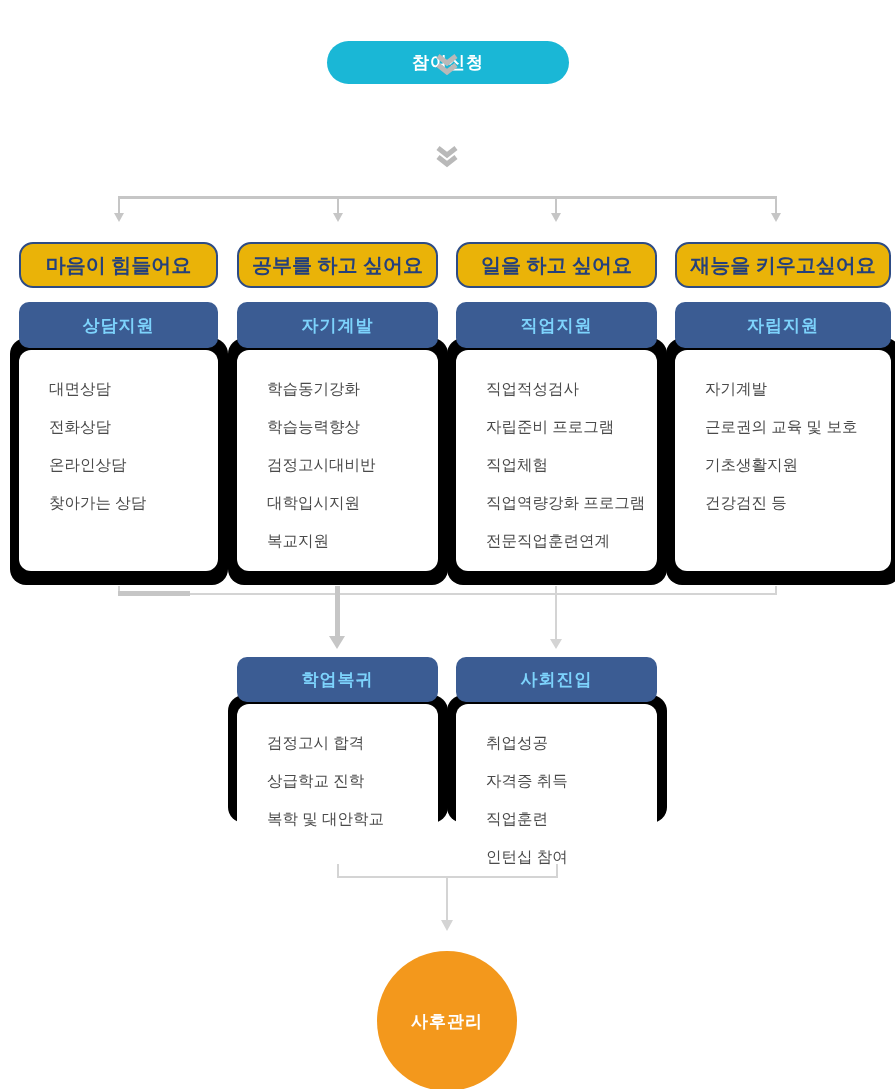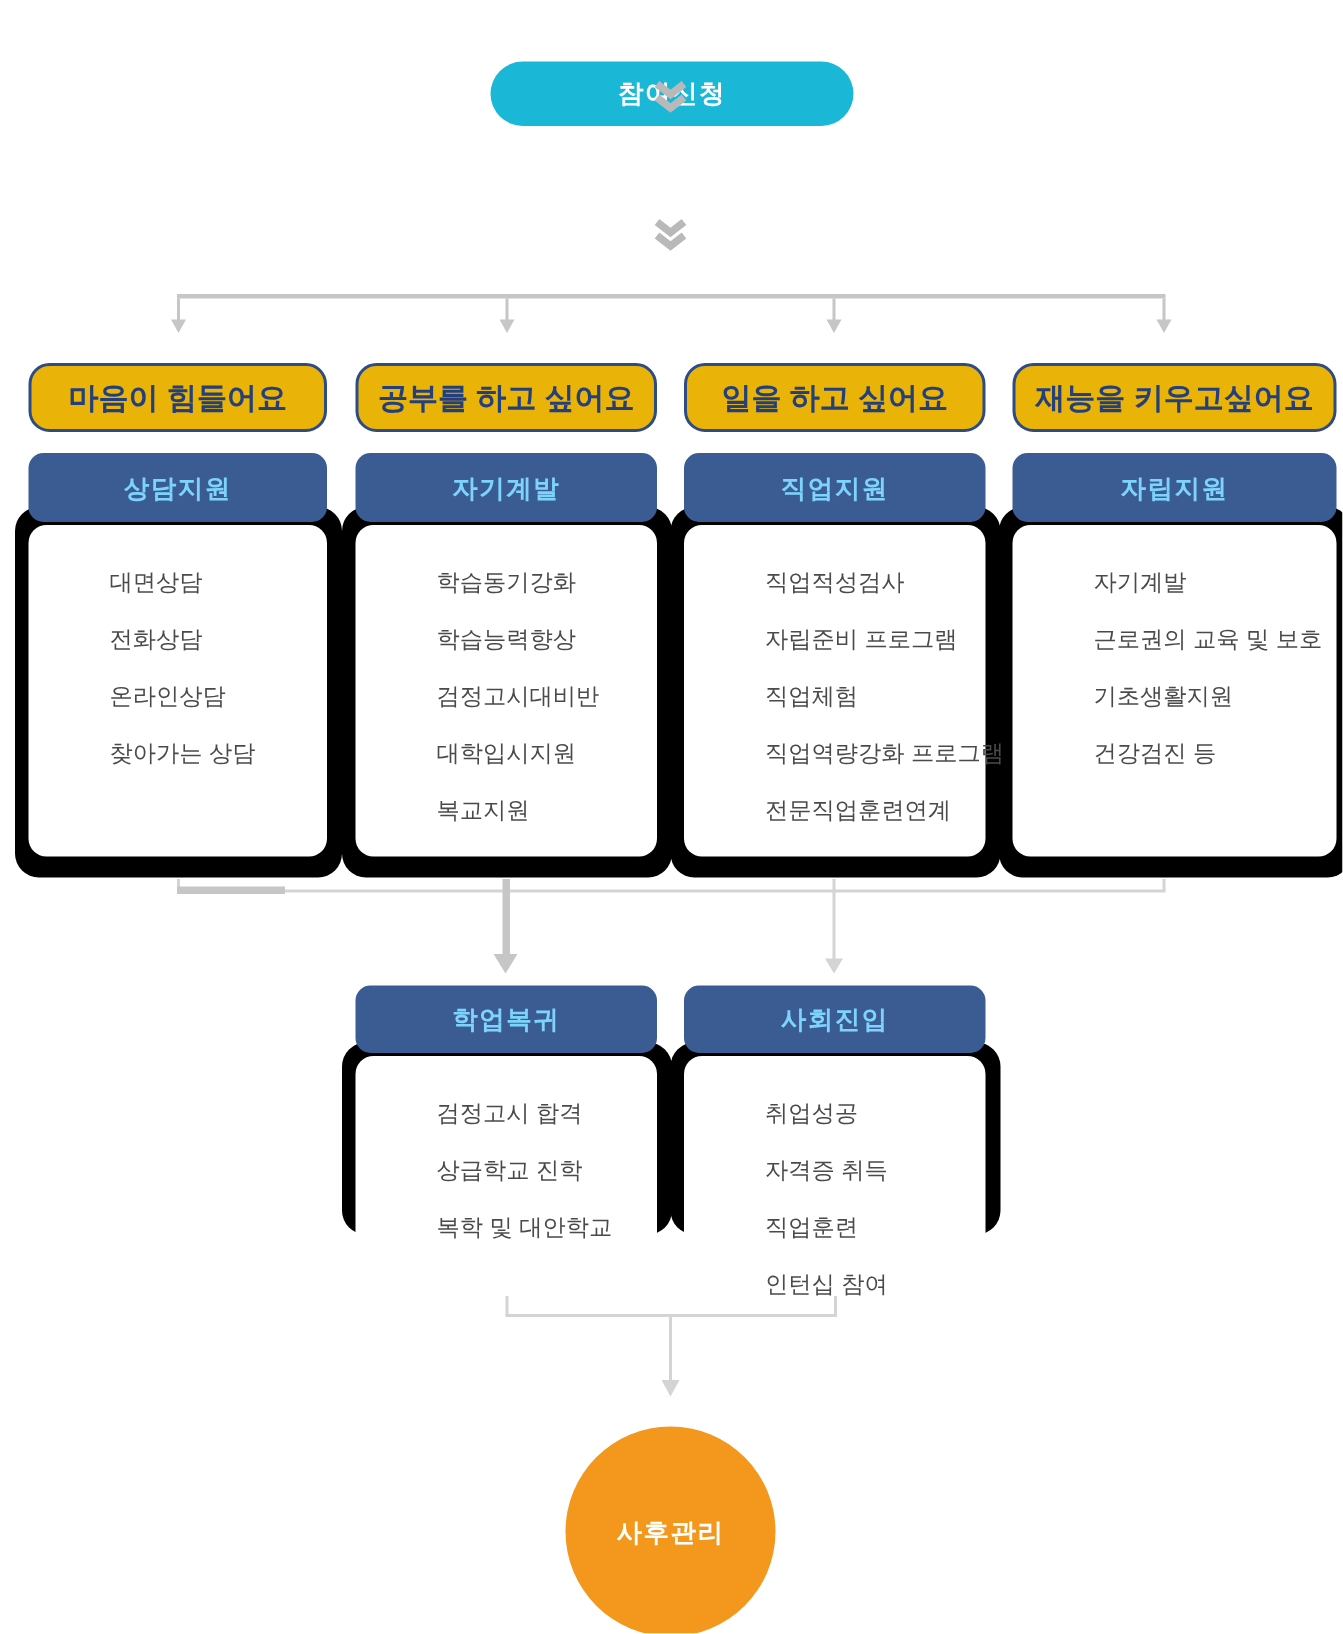--- a/index.html
+++ b/index.html
@@ -49,21 +49,20 @@
   .card-head{
     position:relative;z-index:1;height:46px;border-radius:10px;
     background:var(--header-blue);
     display:flex;align-items:center;justify-content:center;
     color:#7dd3fc;font-size:17px;font-weight:bold;letter-spacing:1px;
   }
   .outcome-card .card-head{height:45px;}
   .card-body{
     position:relative;z-index:1;background:#ffffff;border-radius:12px;
     margin-top:2px;
-    padding-left:24px;
   }
   .support-card .card-body{height:221px;}
   .outcome-card .card-body{height:156px;}
   .card-body ul{list-style:none;margin:0;padding:28px 10px 0 30px;}
   .card-body li{
     color:var(--body-text);font-size:15.5px;line-height:22px;margin-bottom:16px;
     white-space:nowrap;
   }
   
   .stub{position:absolute;width:2px;background:var(--connector-light);}

